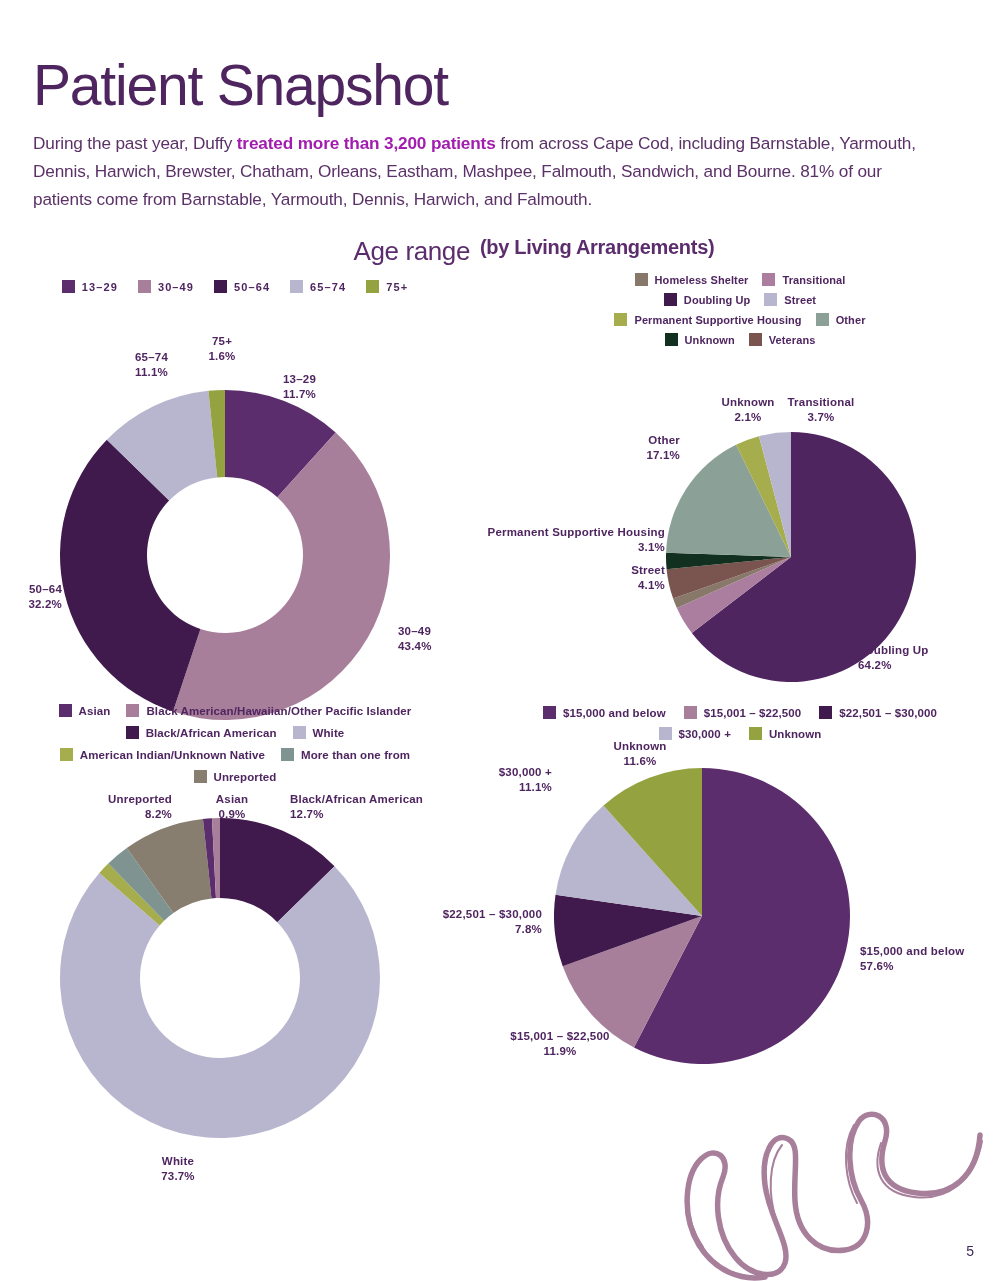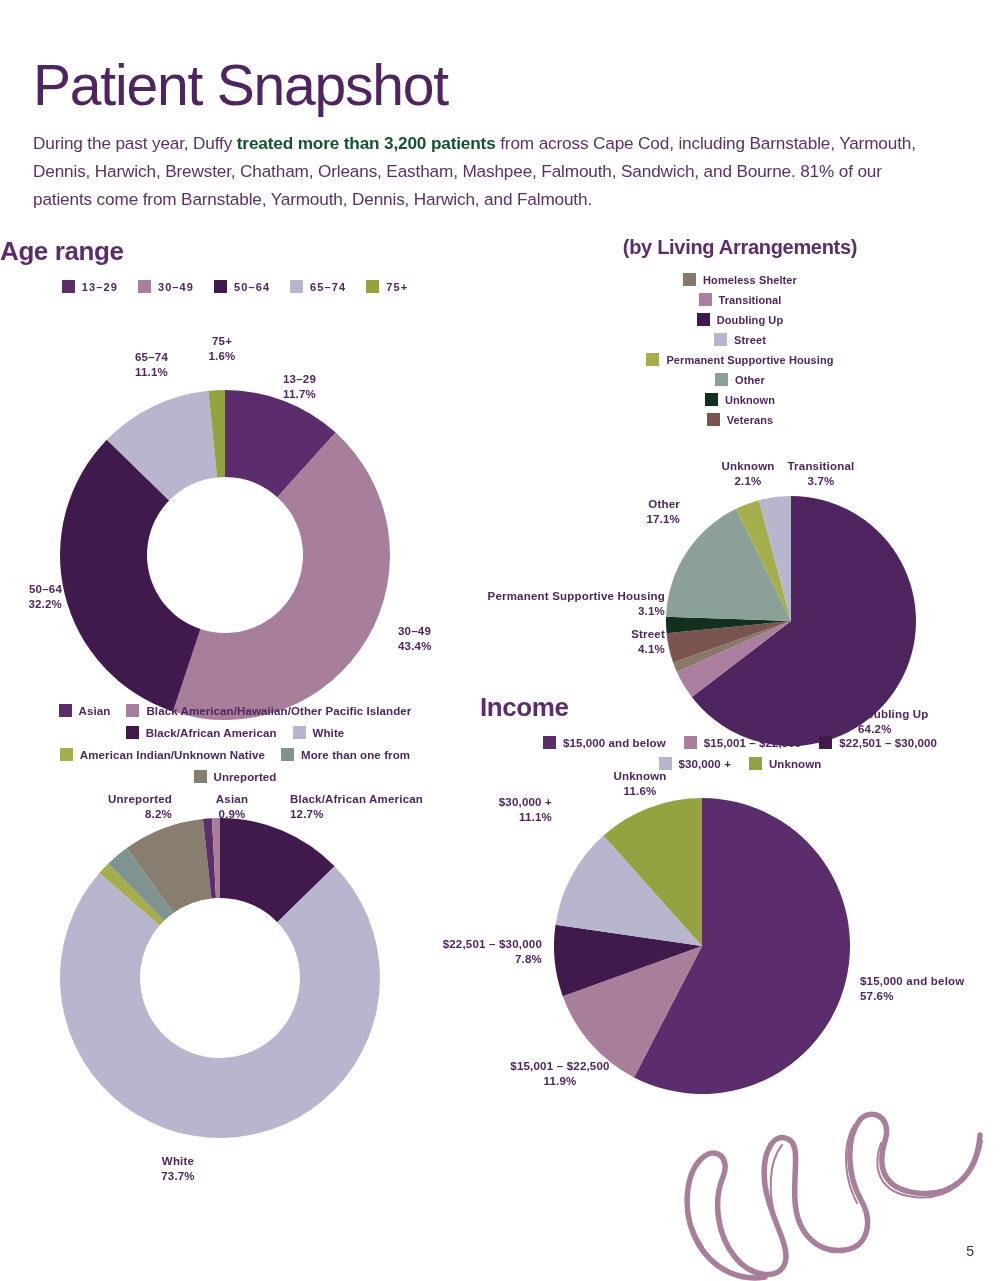--- a/index.html
+++ b/index.html
@@ -28,41 +28,41 @@
     position: absolute;
     left: 33px;
     top: 113px;
     width: 910px;
     font-size: 17.2px;
     line-height: 1.62;
     color: #5b3168;
     letter-spacing: -0.15px;
   }
   #intro-paragraph .hl {
-    color: #14532d;
+    color: #a21caf;
     font-weight: bold;
   }
 
   
   .panel { position: absolute; }
   #panel-age      { left: 0px;   top: 236px; width: 470px; height: 448px; }
   #panel-homeless { left: 480px; top: 236px; width: 520px; height: 448px; }
   #panel-race     { left: 0px;   top: 692px; width: 470px; height: 560px; }
   #panel-income   { left: 480px; top: 692px; width: 520px; height: 430px; }
 
   .chart-title {
-    text-align: left;
+    text-align: right;
     font-size: 26px;
-    font-weight: bold;
+    font-weight: normal;
     color: #5c2d6c;
     letter-spacing: -0.4px;
     line-height: 1.16;
   }
   .chart-subtitle {
-    text-align: center;
+    text-align: left;
     font-size: 20px;
     font-weight: bold;
     color: #5c2d6c;
     letter-spacing: -0.3px;
   }
 
   
   .legend {
     display: flex;
     flex-wrap: wrap;
@@ -83,21 +83,21 @@
   }
   .legend-label {
     font-size: 11px;
     font-weight: bold;
     color: #4f2560;
     letter-spacing: 0.1px;
     white-space: nowrap;
   }
   #legend-age .legend-label { letter-spacing: 1.1px; font-size: 11px; }
   #legend-age { gap: 6px 20px; }
-  #legend-homeless { width: 330px; margin: 0 auto; gap: 7px 14px; flex-direction: column; }
+  #legend-homeless { width: 330px; margin: 16px auto; gap: 7px 14px; }
   #legend-race { width: 430px; margin: 0 auto; gap: 9px 16px; }
   #legend-race .legend-label { font-size: 11.5px; }
   #legend-income { width: 440px; margin: 0 auto; gap: 8px 18px; }
   #legend-income .legend-label { font-size: 11.5px; }
 
   
   .chart-svg-wrap { position: relative; }
   svg { display: block; overflow: visible; }
 
   .slice-label {
@@ -278,21 +278,20 @@
         </g>
         <text x="290" y="20" text-anchor="start" class="slice-label"><tspan x="290" dy="0">Black/African American</tspan><tspan x="290" dy="15">12.7%</tspan></text>
         <text x="232" y="20" text-anchor="middle" class="slice-label"><tspan x="232" dy="0">Asian</tspan><tspan x="232" dy="15">0.9%</tspan></text>
         <text x="172" y="20" text-anchor="end" class="slice-label"><tspan x="172" dy="0">Unreported</tspan><tspan x="172" dy="15">8.2%</tspan></text>
         <text x="178" y="382" text-anchor="middle" class="slice-label"><tspan x="178" dy="0">White</tspan><tspan x="178" dy="15">73.7%</tspan></text>
       </svg>
   </div>
 </section>
 
 <section class="panel" id="panel-income">
-  <div class="chart-title">Income</div>
   <div class="legend" id="legend-income" style="margin-top:14px;">
       <div class="legend-item">
         <span class="legend-swatch" style="background: rgb(92, 45, 108);"></span>
         <span class="legend-label">$15,000 and below</span>
       </div>
       <div class="legend-item">
         <span class="legend-swatch" style="background: rgb(168, 127, 155);"></span>
         <span class="legend-label">$15,001 – $22,500</span>
       </div>
       <div class="legend-item">

